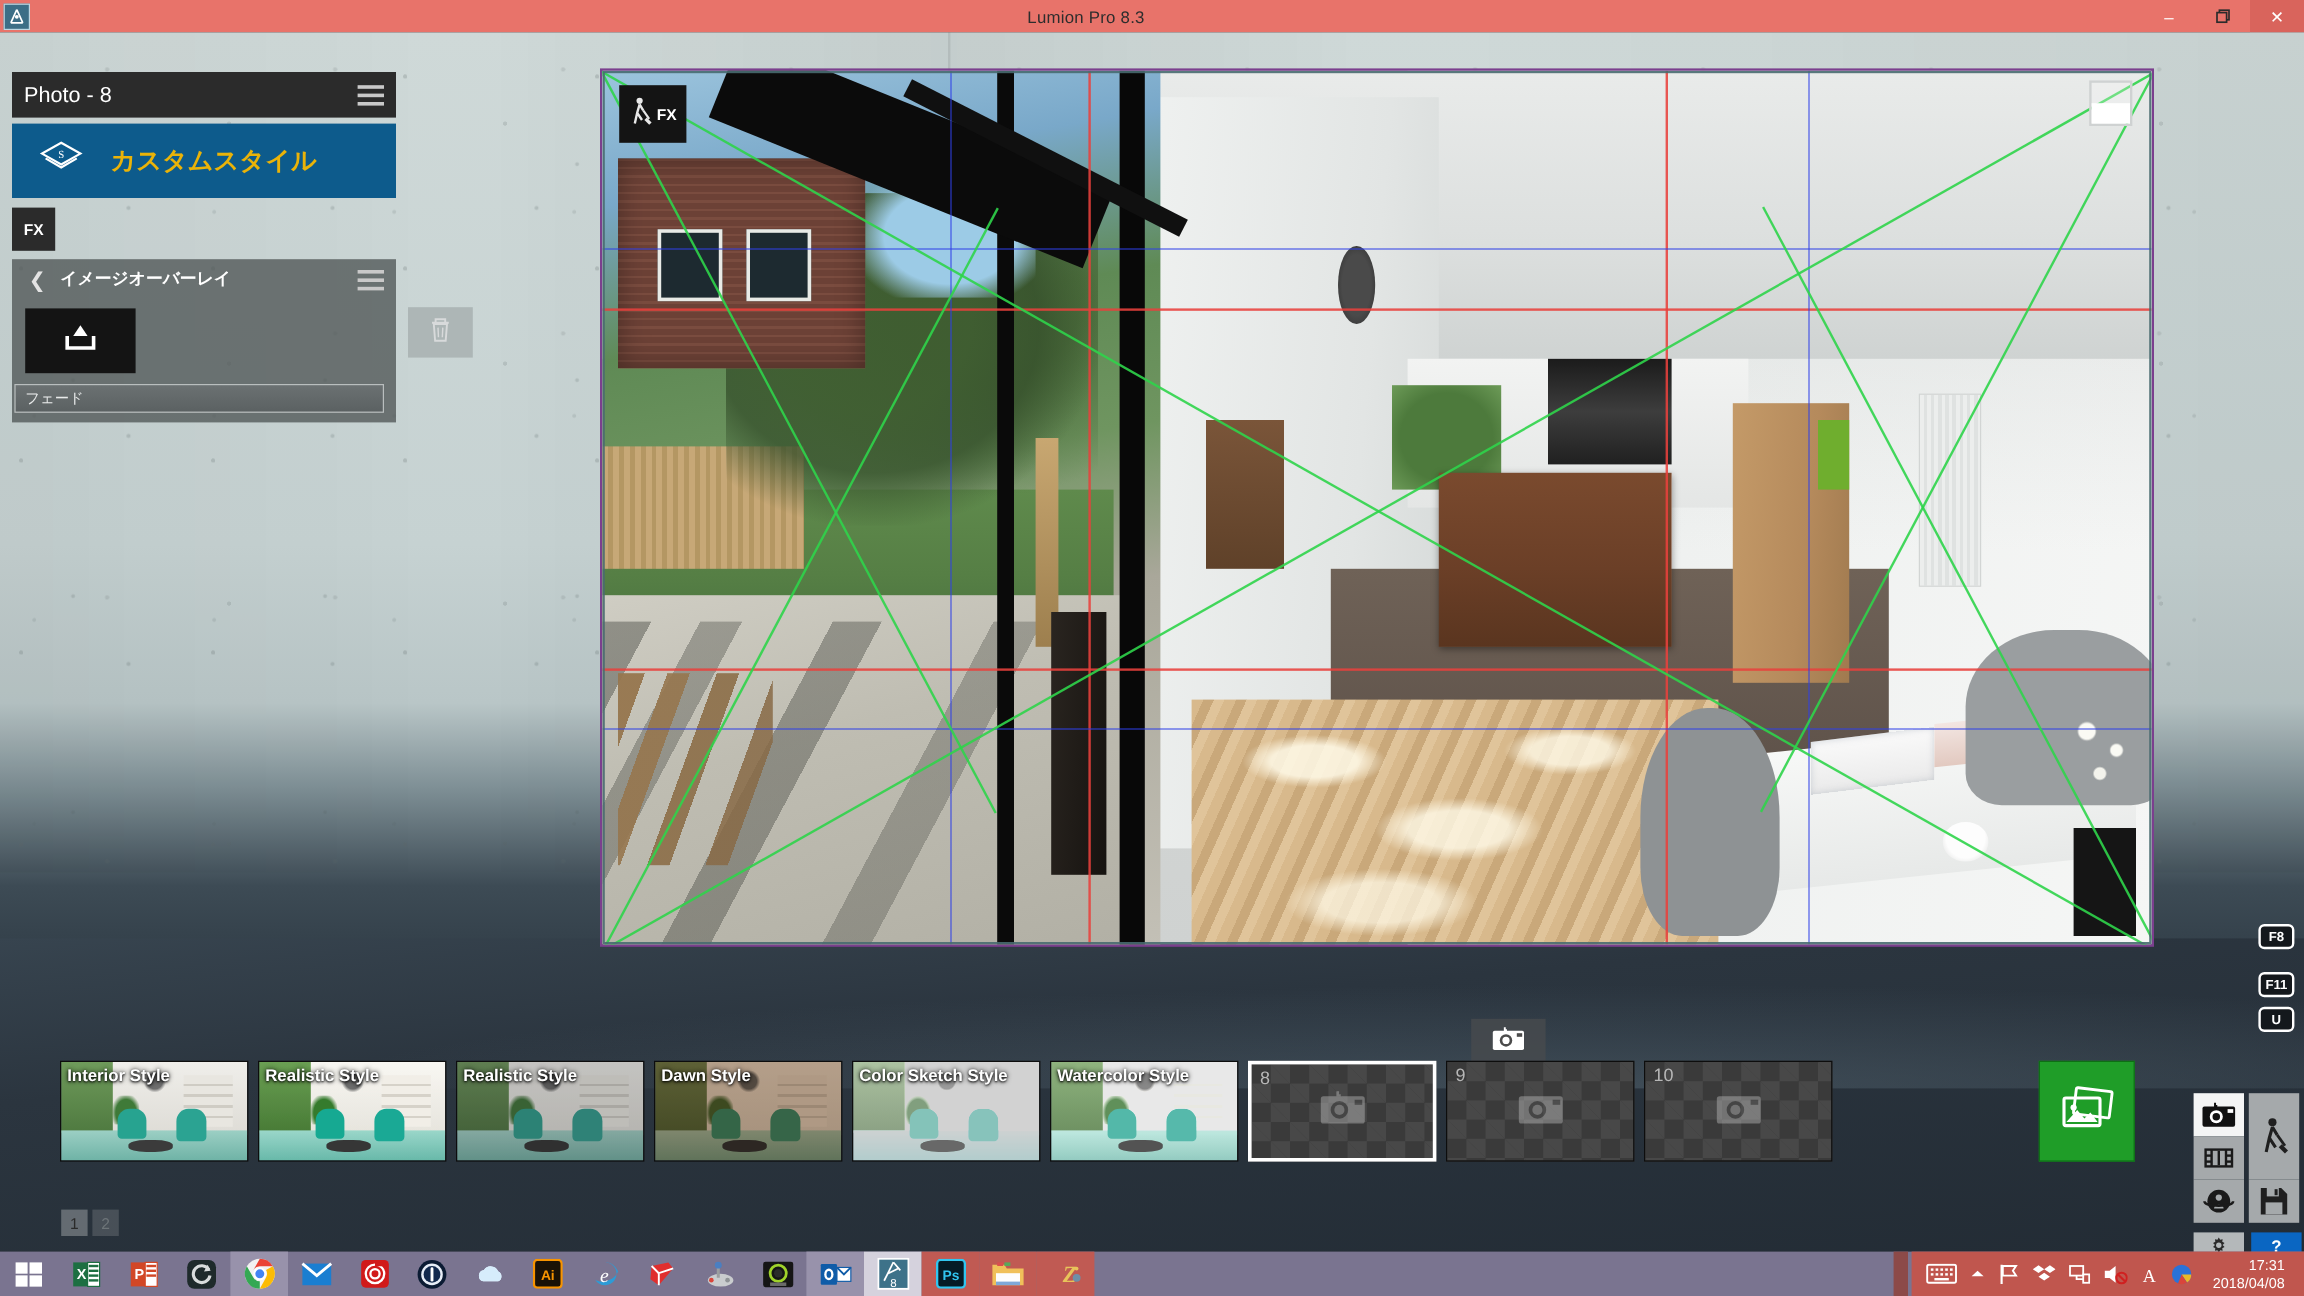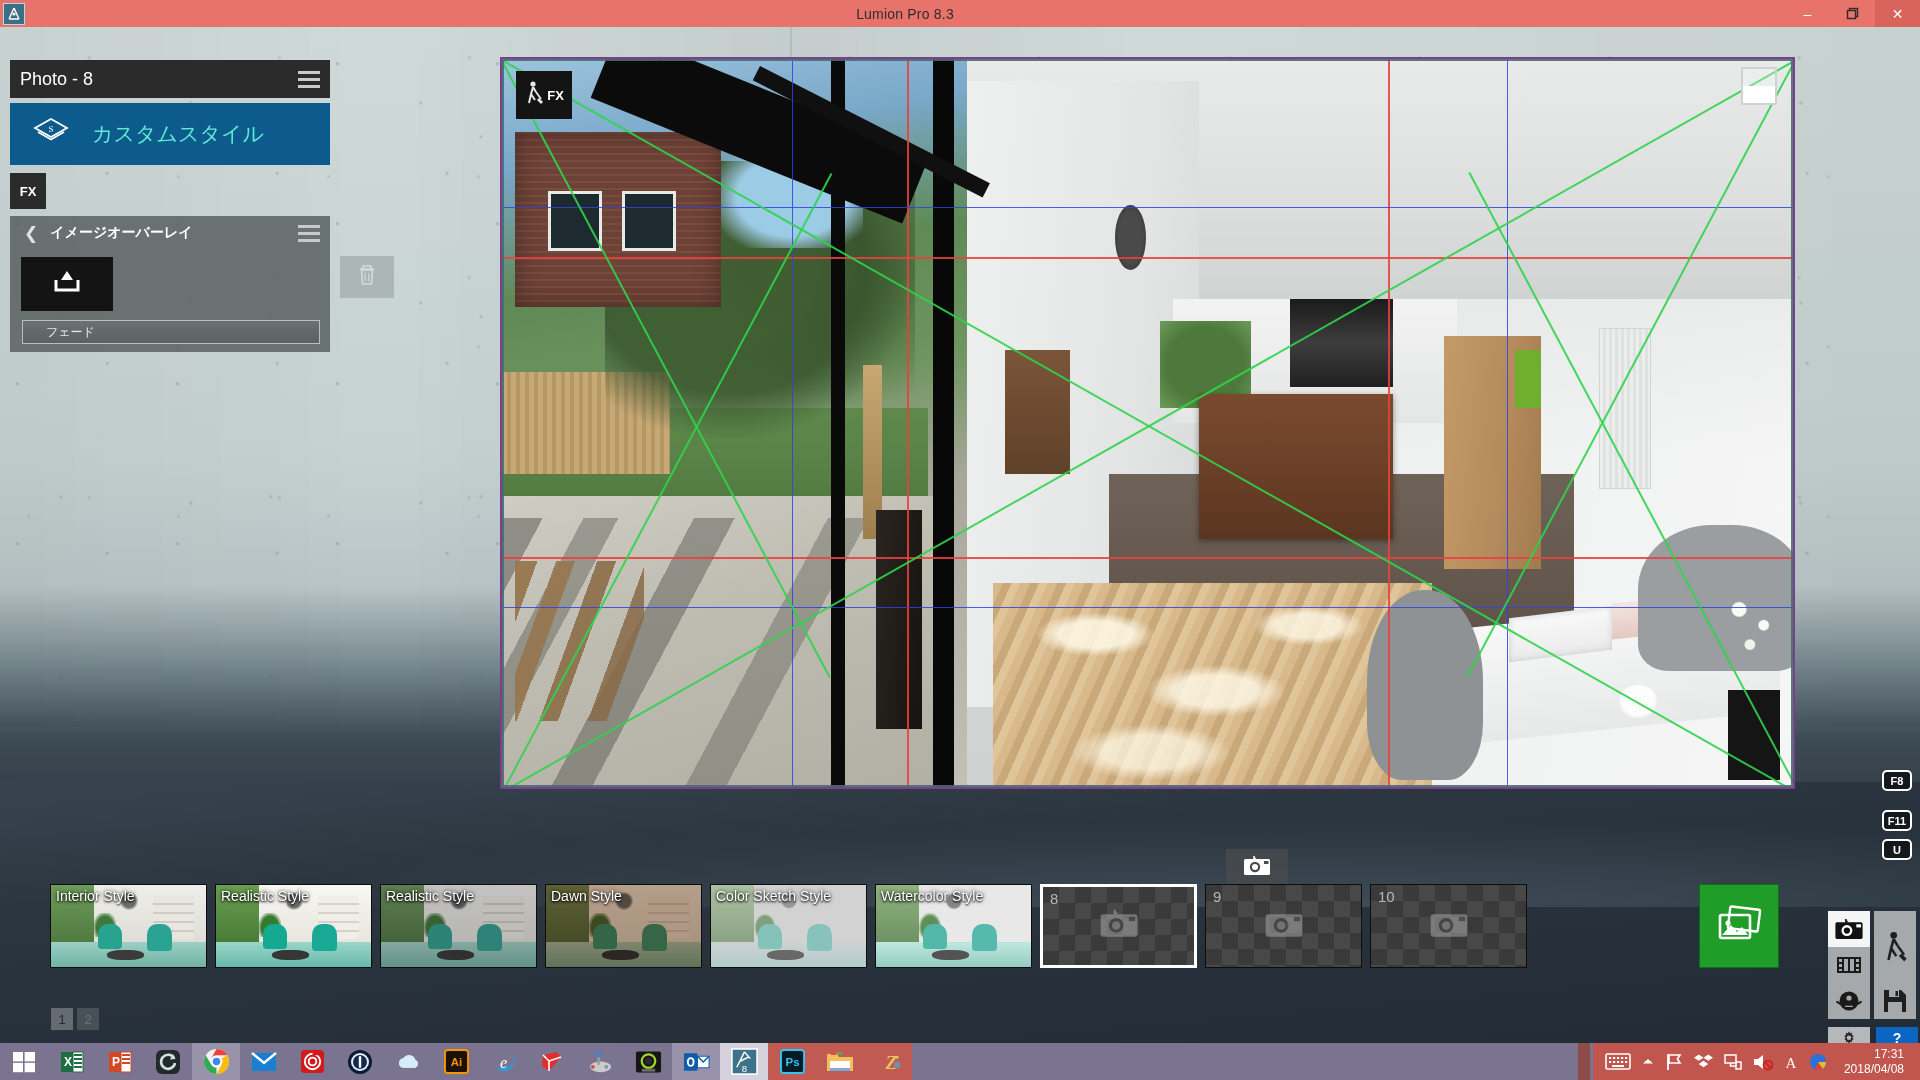--- a/index.html
+++ b/index.html
@@ -68,21 +68,21 @@
     height: 38px; background: #2b2b2b; display: flex; align-items: center;
     padding: 0 10px; justify-content: space-between;
   }
   #photo-title { color: #fff; font-size: 18px; }
   .hamburger { width: 22px; display: flex; flex-direction: column; gap: 4px; cursor: pointer; }
   .hamburger i { display: block; height: 3px; background: #c9c9c9; }
   #style-button {
     margin-top: 5px; height: 62px; background: #0d5b8c; display: flex;
     align-items: center; padding-left: 22px; gap: 22px; cursor: pointer;
   }
-  #style-label { color: #5eead4; font-size: 21px; font-weight: normal; }
+  #style-label { color: #eab308; font-size: 21px; font-weight: bold; }
   #fx-chip {
     margin-top: 8px; width: 36px; height: 36px; background: #2b2b2b;
     color: #fff; font-size: 13px; font-weight: bold;
     display: flex; align-items: center; justify-content: center; cursor: pointer;
   }
   #overlay-panel {
     margin-top: 7px; width: 320px; background: rgba(80,86,86,.78);
     padding-bottom: 8px;
   }
   #overlay-header {
@@ -96,23 +96,23 @@
   #upload-tile {
     width: 92px; height: 54px; background: #141414;
     display: flex; align-items: center; justify-content: center; cursor: pointer;
   }
   #delete-btn {
     position: absolute; left: 330px; top: 196px; width: 54px; height: 42px;
     background: rgba(150,156,156,.55); display: flex; align-items: center;
     justify-content: center; cursor: pointer;
   }
   #fade-slider {
-    margin: 9px 10px 0 12px; height: 24px; border: 1px solid #b9bebe;
+    margin: 9px 10px 0 2px; height: 24px; border: 1px solid #b9bebe;
     background: linear-gradient(180deg, #6b7172 0%, #5b6162 100%);
-    display: flex; align-items: center; padding-left: 23px; cursor: pointer;
+    display: flex; align-items: center; padding-left: 8px; cursor: pointer;
   }
   #fade-label { color: #e8eaea; font-size: 12px; }
 
   
   #viewport {
     position: absolute; left: 500px; top: 30px; width: 1295px; height: 732px;
     border: 2px solid #7b3f8e;
     background: linear-gradient(180deg, #dcdedd 0%, #cfd2d1 100%);
     overflow: hidden;
   }
@@ -336,21 +336,21 @@
 
   
   #thumb-strip { position: absolute; left: 50px; top: 857px; display: flex; gap: 8px; }
   .thumb {
     width: 157px; height: 84px; position: relative; border: 1px solid #0d0d0d;
     overflow: hidden; cursor: pointer;
   }
   .thumb-label {
     position: absolute; left: 5px; top: 3px; color: #fff; font-size: 14px;
     text-shadow: 0 0 4px rgba(0,0,0,.9), 0 1px 2px rgba(0,0,0,.95);
-    white-space: nowrap; z-index: 3;
+    white-space: nowrap; z-index: 3; font-weight: bold;
   }
   .thumb-scene { position: absolute; inset: 0; }
   .ts-out {
     position: absolute; left: 0; top: 0; width: 28%; height: 72%;
     background: linear-gradient(180deg, #6f9b5b 0%, #4f7a40 100%);
   }
   .ts-wall {
     position: absolute; left: 26%; top: 0; width: 74%; height: 74%;
     background: linear-gradient(180deg, #efeeea 0%, #dedcd6 100%);
   }

